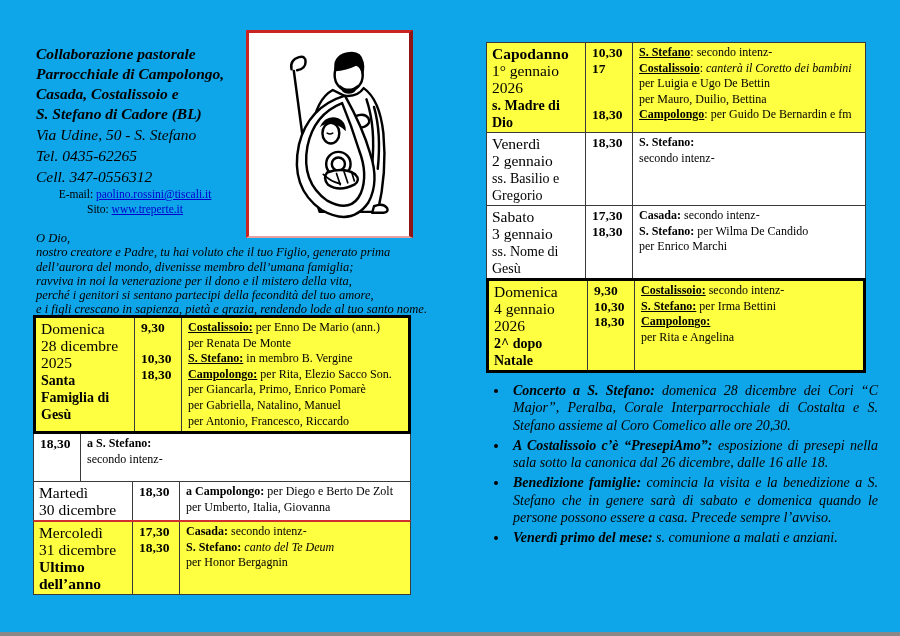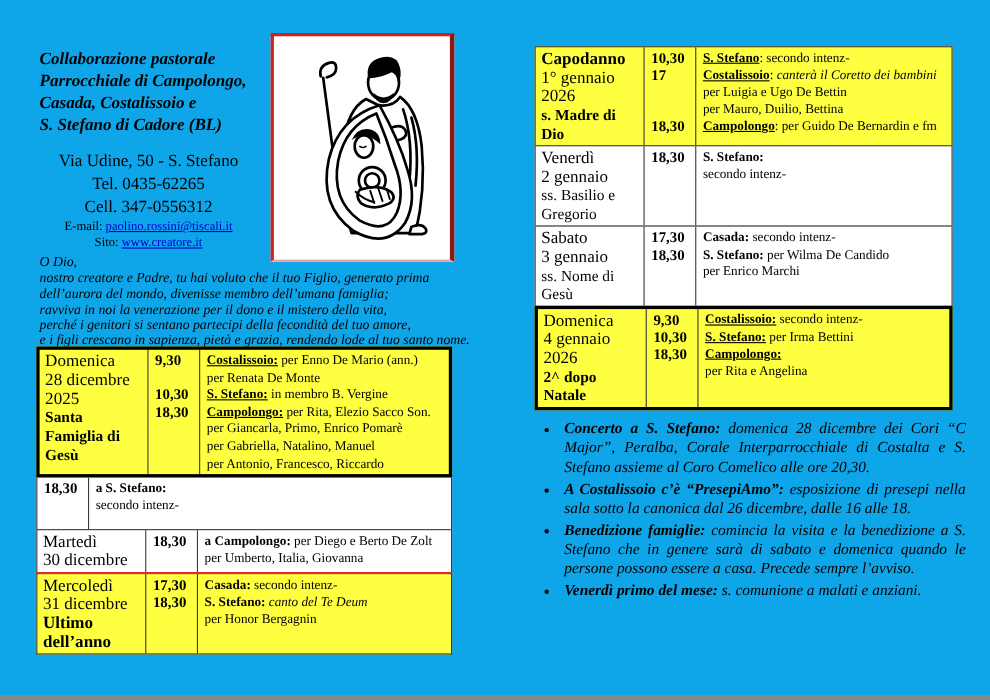--- a/index.html
+++ b/index.html
@@ -8,21 +8,21 @@
     --frame:#cc2222;
     --grid:#3a3a3a;
   }
   *{box-sizing:border-box;margin:0;padding:0;}
   body{background:#888;font-family:"Liberation Serif",serif;color:#000;}
   .page{position:relative;width:900px;height:632px;background:#0ea5e9;overflow:hidden;margin:0 auto;}
 
   
   .org-block{position:absolute;left:36px;top:44px;width:198px;}
   .org-name{font-weight:bold;font-style:italic;font-size:15.5px;line-height:20px;white-space:pre-line;}
-  .org-address{font-size:15.5px;line-height:21px;text-align:center;white-space:pre-line;margin-top:12px;}
+  .org-address{font-size:15.5px;line-height:21px;text-align:left;white-space:pre-line;margin-top:0;font-style:italic;}
   .org-contact{font-size:11.5px;line-height:13.5px;text-align:center;margin-top:1px;}
   .org-contact a{color:var(--link);text-decoration:underline;cursor:pointer;}
 
   .image-box{position:absolute;left:246px;top:30px;width:167px;height:208px;background:#fff;
     border:3px solid var(--frame);border-right:4px solid #8f1616;border-bottom:2px solid #e8a0a0;
     display:flex;align-items:center;justify-content:center;}
   .image-box svg{width:150px;height:194px;}
 
   
   .prayer{position:absolute;left:36px;top:231px;width:430px;font-style:italic;
@@ -62,21 +62,21 @@
 Parrocchiale di Campolongo,
 Casada, Costalissoio e
 S. Stefano di Cadore (BL)</div>
     <div class="org-address">Via Udine, 50 - S. Stefano
 Tel. 0435-62265
 Cell. 347-0556312</div>
     <div class="org-contact">
       <span>E-mail: </span><a>paolino.rossini@tiscali.it</a>
     </div>
     <div class="org-contact">
-      <span>Sito: </span><a>www.creatore.it</a>
+      <span>Sito: </span><a>www.treperte.it</a>
     </div>
   </div>
 
   <div class="image-box">
     <svg viewBox="0 0 160 200" fill="none" stroke="#000" stroke-width="2.6" stroke-linecap="round" stroke-linejoin="round">
 
       <path d="M42 28 L54 118"></path>
       <path d="M40 30 q-2 -10 8 -13 q7 -2 7 5 q0 7 -9 9" fill="#fff"></path>
 
       <ellipse cx="101" cy="36" rx="15" ry="17" fill="#fff"></ellipse>

